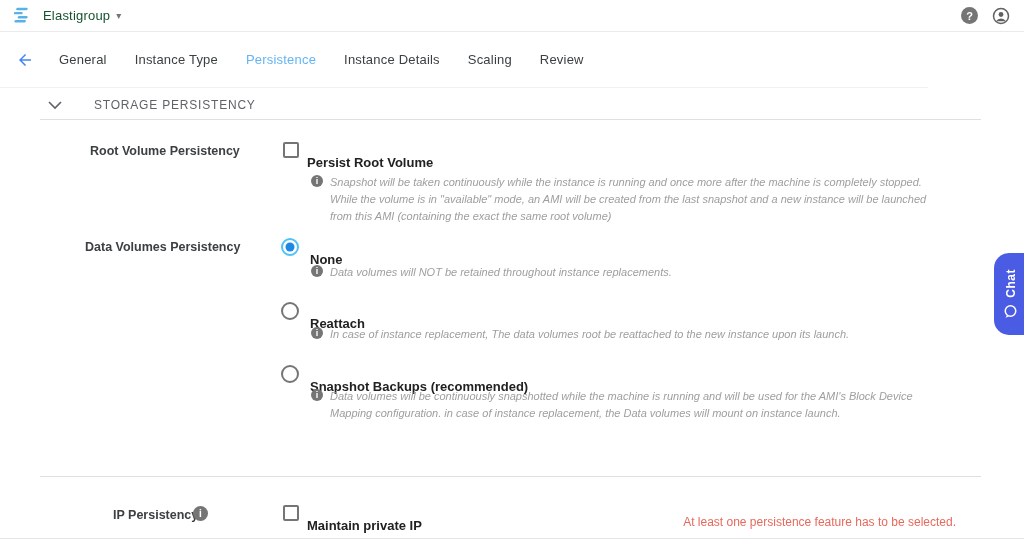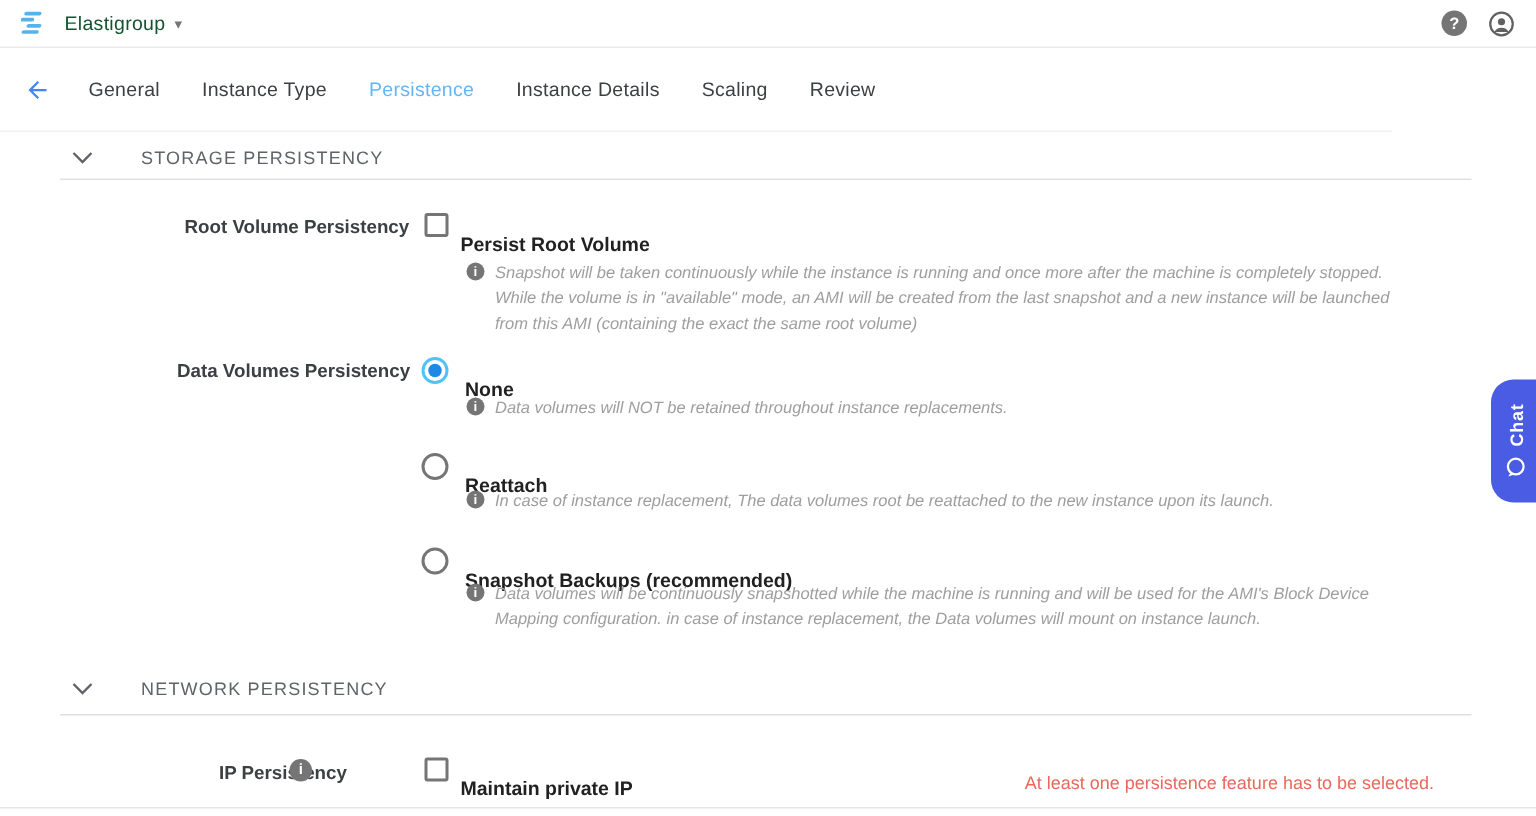--- a/index.html
+++ b/index.html
@@ -27,21 +27,21 @@
 
   
   .content { position:absolute; top:88px; left:0; width:1024px; height:450px; background:#fff; }
   .bottom-line { position:absolute; top:538px; left:0; width:1024px; height:1px; background:#e5e5e5; }
 
   .section-head { position:absolute; display:flex; align-items:center; }
   .chevron { width:14px; height:9px; margin-right:32px; }
   .section-title { font-size:12px; color:#5f6368; letter-spacing:.8px; }
   .divider { position:absolute; left:40px; width:941px; height:1px; background:#e0e0e0; }
 
-  .row-label { position:absolute; font-size:12.5px; font-weight:bold; color:#3c4043;margin-left:33px; }
+  .row-label { position:absolute; font-size:12.5px; font-weight:bold; color:#3c4043; }
 
   .checkbox { position:absolute; width:16px; height:16px; border:2px solid #757575; border-radius:2px; background:#fff; cursor:pointer; }
   .ctrl-label { position:absolute; font-size:13px; font-weight:bold; color:#212121;margin-top:11px; }
 
   .radio { position:absolute; width:18px; height:18px; border:2px solid #757575; border-radius:50%; background:#fff; cursor:pointer; }
   .radio.selected { border-color:#4fc3f7; }
   .radio.selected::after { content:""; position:absolute; left:50%; top:50%; width:9px; height:9px;
                            transform:translate(-50%,-50%); border-radius:50%; background:#1e88e5; }
 
   .info { position:absolute; display:flex; align-items:flex-start; }
@@ -133,26 +133,20 @@
     <span class="info-text">In case of instance replacement, The data volumes root be reattached to the new instance upon its launch.</span>
   </div>
 
   <div class="radio" style="left:281px; top:277px;"></div>
   <div class="ctrl-label" style="left:310px; top:280px;">Snapshot Backups (recommended)</div>
   <div class="info" style="left:311px; top:300px;">
     <span class="info-icon">i</span>
     <span class="info-text">Data volumes will be continuously snapshotted while the machine is running and will be used for the AMI's Block Device Mapping configuration. in case of instance replacement, the Data volumes will mount on instance launch.</span>
   </div>
 
-  <div class="section-head" style="left:48px; top:364px;">
-    <svg class="chevron" viewBox="0 0 14 9">
-      <path d="M1 1l6 6 6-6" fill="none" stroke="#5f6368" stroke-width="1.6"></path>
-    </svg>
-    <span class="section-title">NETWORK PERSISTENCY</span>
-  </div>
   <div class="divider" style="top:388px;"></div>
 
   <div class="row-label" style="left:113px; top:420px;">IP Persistency</div>
   <div class="ip-info-icon" style="left:193px; top:418px;">i</div>
   <div class="checkbox" style="left:283px; top:417px;"></div>
   <div class="ctrl-label" style="left:307px; top:419px;">Maintain private IP</div>
 
 </div>
 
 <div class="error-msg">At least one persistence feature has to be selected.</div>

